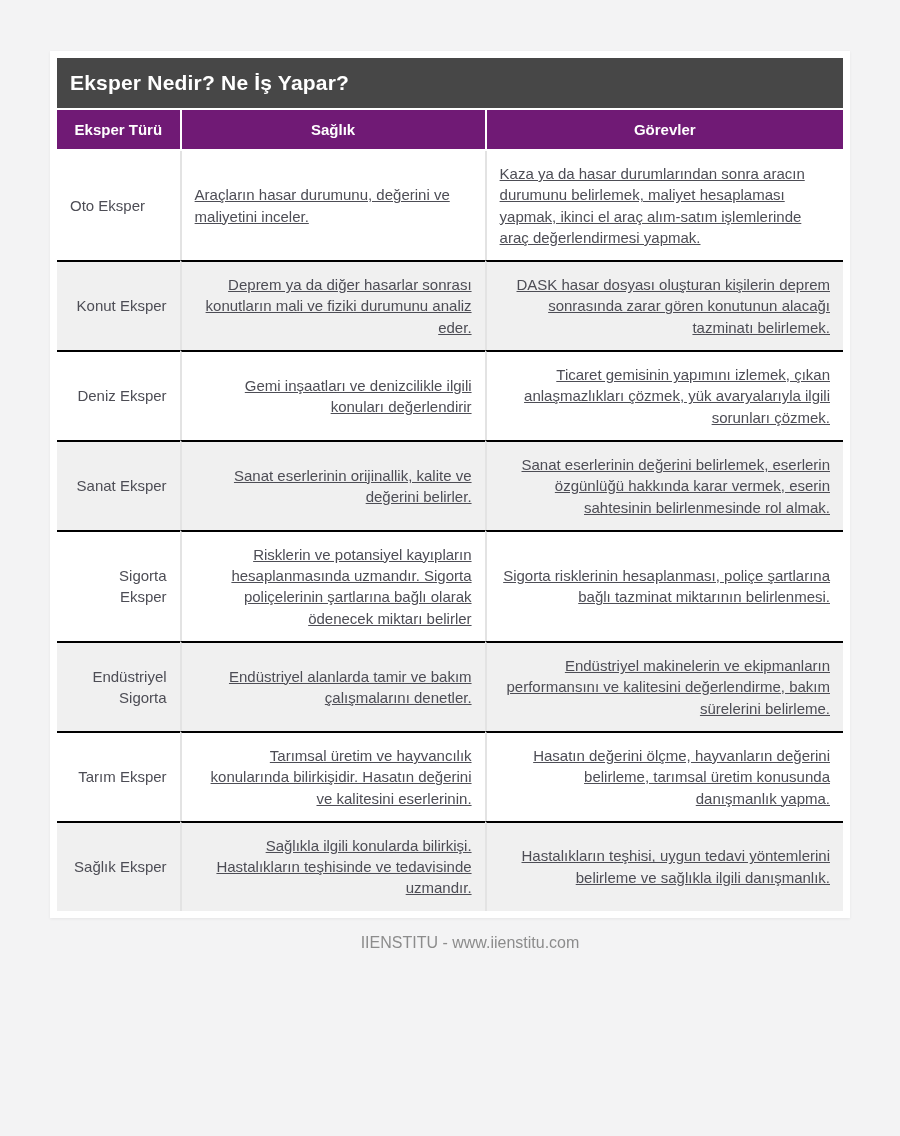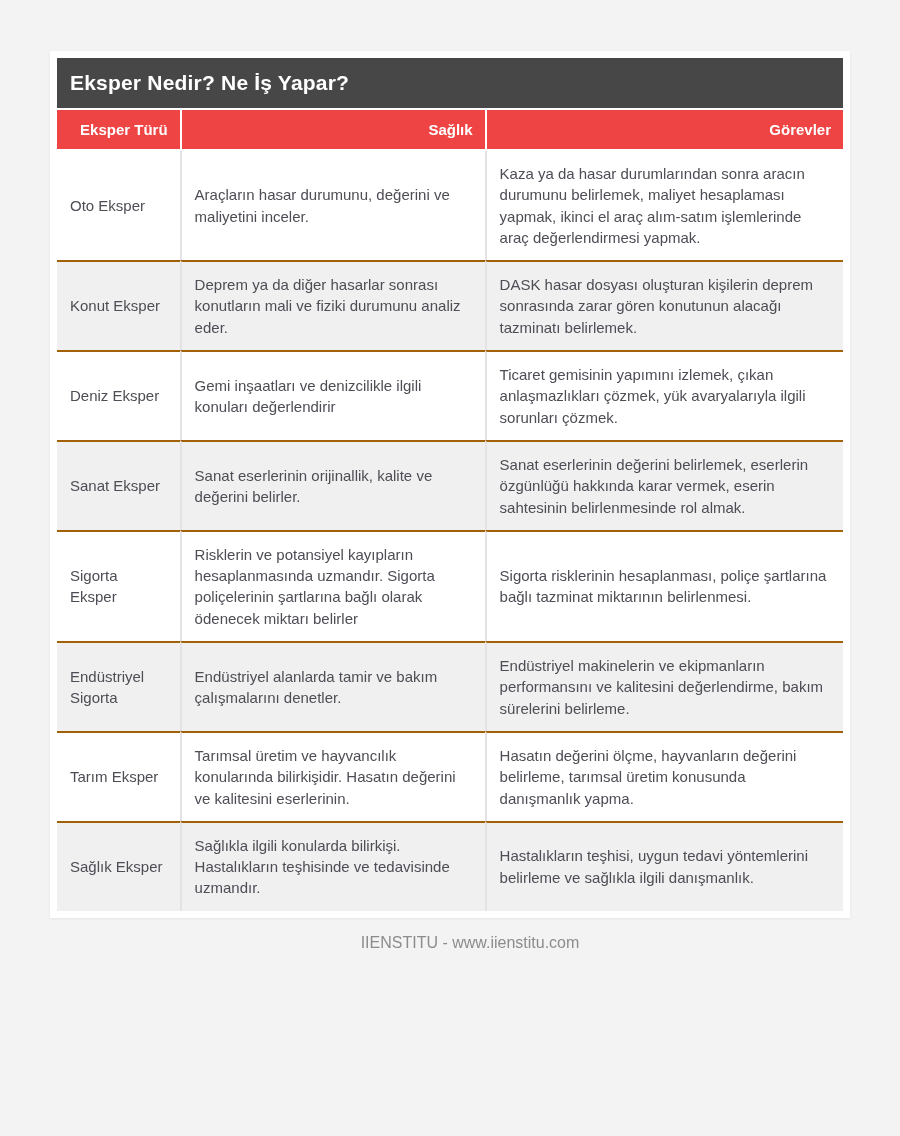--- a/index.html
+++ b/index.html
@@ -28,40 +28,40 @@
   table {
     width:100%;
     border-collapse:separate;
     border-spacing:0;
     table-layout:fixed;
   }
   col.c1 { width:15.6%; }
   col.c2 { width:38.8%; }
   col.c3 { width:45.6%; }
   thead th {
-    background:#ef4444;
+    background:#701a75;
     color:#ffffff;
     font-size:15px;
     font-weight:bold;
-    text-align:right;
+    text-align:center;
     padding:11px 12px;
     border-bottom:2px solid #ffffff;
   }
   thead th + th { border-left:2px solid #ffffff; }
   tbody td {
     font-size:15px;
     color:#4d4d55;
     line-height:1.42;
     padding:12px 13px;
     vertical-align:middle;
     background:#ffffff;
     word-wrap:break-word;
   }
-  tbody td + td { border-left:2px solid #e3e3e3; }
-  tbody tr + tr td { border-top:2px solid #a16207; }
+  tbody td + td { border-left:2px solid #e3e3e3;text-decoration:underline; }
+  tbody tr + tr td { border-top:2px solid #000000;text-align:right; }
   tbody tr:nth-child(even) td { background:#f0f0f0; }
   .footer {
     text-align:center;
     color:#8c8c8c;
     font-size:16px;
     margin-top:16px;
     margin-left:40px;
   }
 </style>
 </head>

